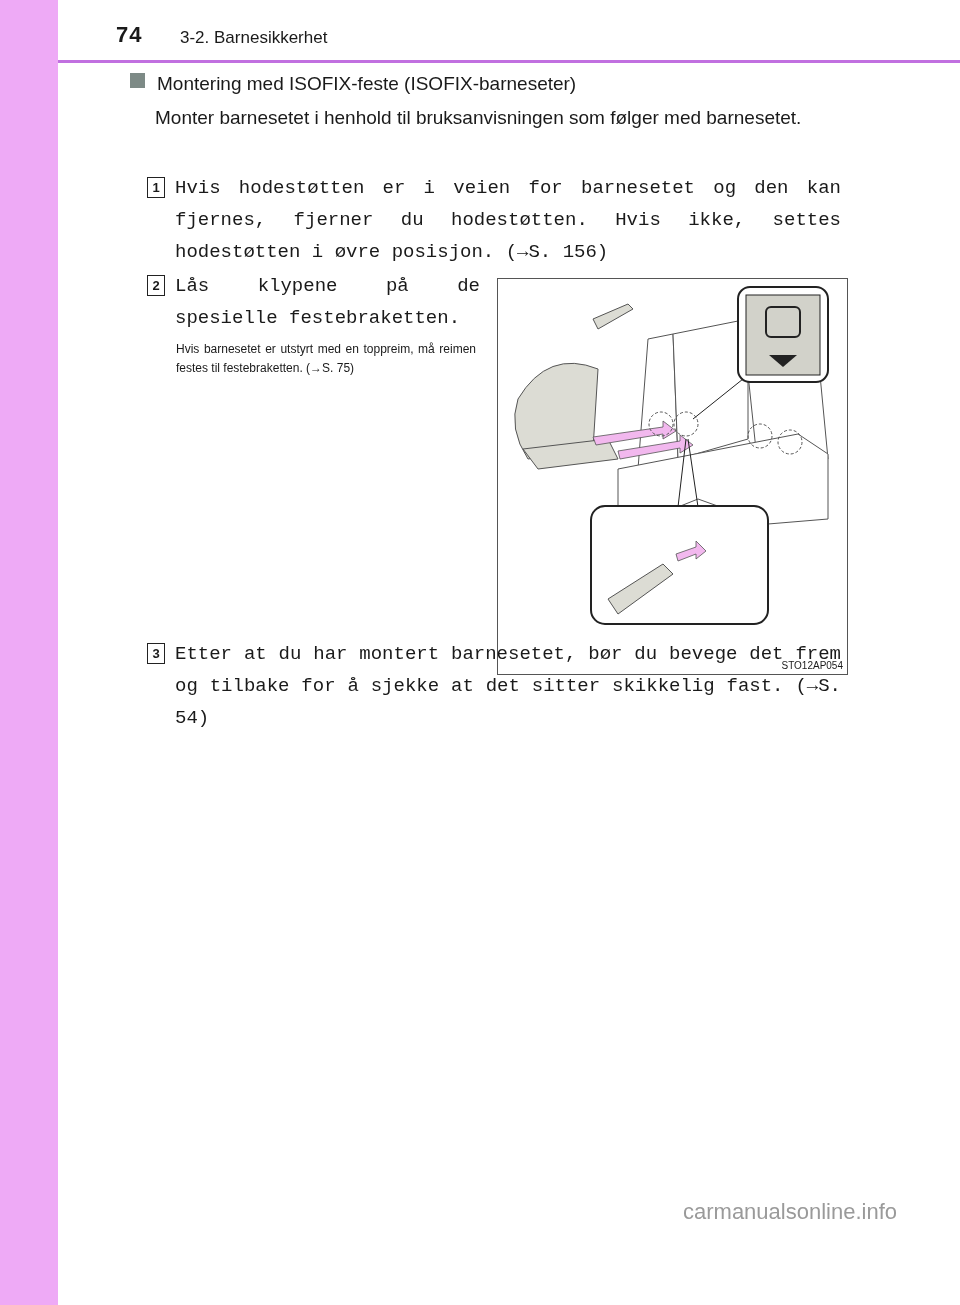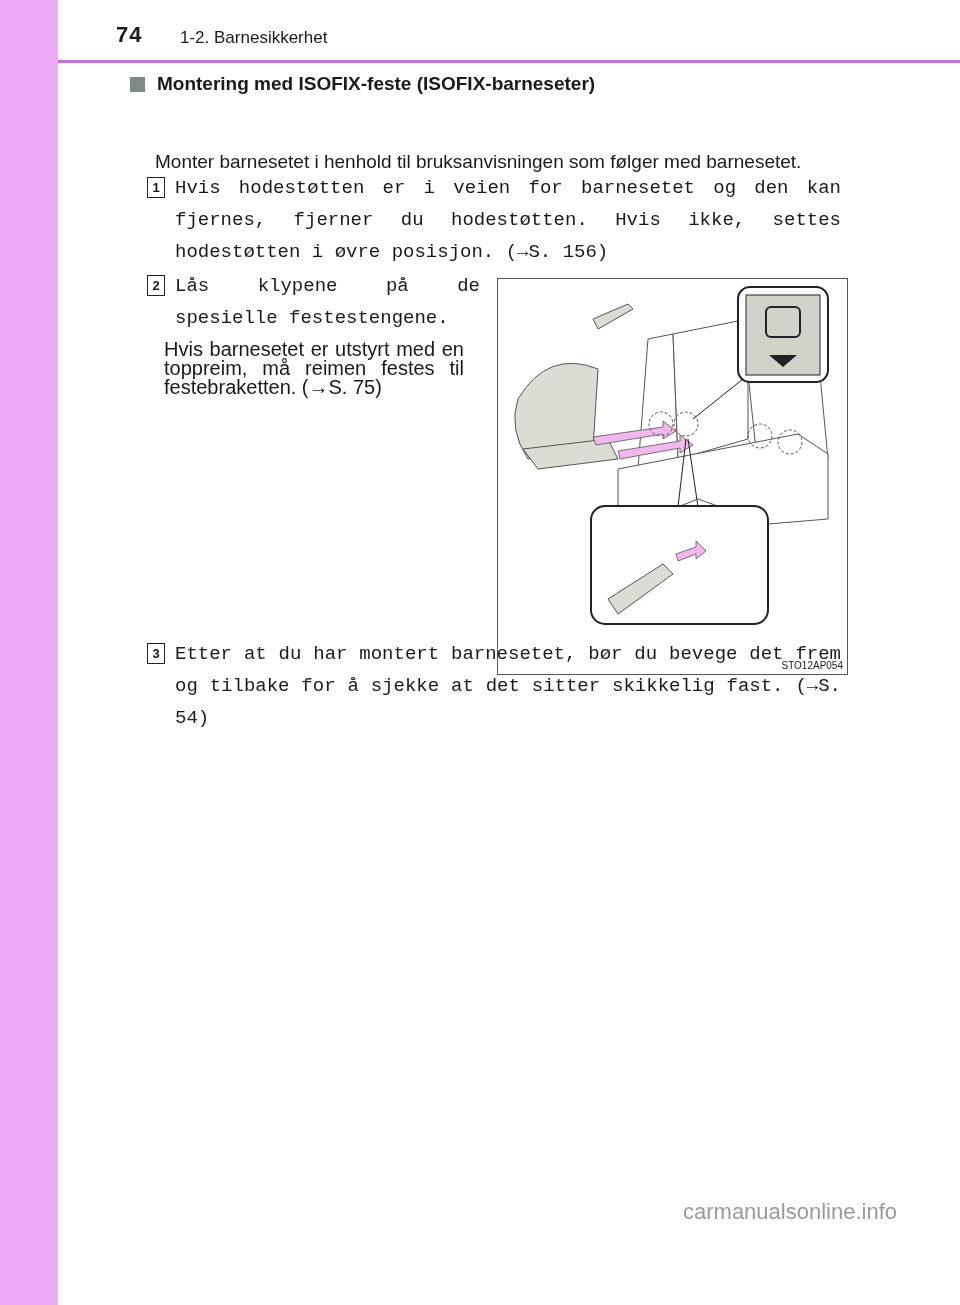--- a/index.html
+++ b/index.html
@@ -2,56 +2,56 @@
 <html><head>
 <meta charset="utf-8">
 <style>
   html, body { margin:0; padding:0; }
   body { width:960px; height:1305px; background:#ffffff; position:relative; overflow:hidden;
          font-family:"Liberation Sans", sans-serif; color:#1a1a1a; }
   .side-tab { position:absolute; left:0; top:0; width:58px; height:1305px; background:#eeaaf6; }
   .header-rule { position:absolute; left:58px; right:0; top:60px; height:3px; background:#c170e0; }
   .page-num { position:absolute; left:80px; top:22px; font-size:22px; font-weight:bold; letter-spacing:1px;margin-left:36px; }
   .section { position:absolute; left:180px; top:28px; font-size:17px; }
-  .heading { position:absolute; left:130px; top:73px; font-size:19px; font-weight:bold; display:flex; align-items:center; }
+  .heading { position:absolute; left:130px; top:73px; font-size:19px; font-weight:normal; display:flex; }
   .heading .sq { width:15px; height:15px; background:#7d8a86; margin-right:12px; display:inline-block; }
-  .p { position:absolute; font-size:19px; line-height:32px; text-align:justify;margin-top:44px; }
+  .p { position:absolute; font-size:19px; line-height:32px; text-align:justify; }
   .intro { left:155px; top:102px; width:686px; }
   .step { position:absolute; left:147px; width:694px; display:flex; }
   .num { flex:none; width:18px; height:21px; border:1.5px solid #222; font-size:13px; font-weight:bold;
          display:flex; align-items:center; justify-content:center; margin-right:10px; margin-top:5px; box-sizing:border-box; }
   .step-text { font-size:19px; line-height:32px; text-align:justify;font-family:Liberation Mono, monospace; }
-  .note { position:absolute; left:164px; top:340px; width:300px; font-size:20px; line-height:19px; text-align:justify; }
+  .note { position:absolute; left:176px; top:340px; width:300px; font-size:12px; line-height:19px; text-align:justify; }
   .figure { position:absolute; left:497px; top:278px; width:351px; height:397px; border:1.5px solid #555; box-sizing:border-box; background:#fff; }
   .fig-code { position:absolute; right:4px; bottom:3px; font-size:10px; }
   .watermark { position:absolute; left:683px; top:1199px; font-size:22px; color:#9a9a9a; }
 </style>
 </head>
 <body>
 
 <div class="side-tab"></div>
 <div class="page-num">74</div>
-<div class="section">1-2. Barnesikkerhet</div>
+<div class="section">3-2. Barnesikkerhet</div>
 <div class="header-rule"></div>
 
 <div class="heading">
   <span class="sq"></span>
   <span>Montering med ISOFIX-feste (ISOFIX-barneseter)</span>
 </div>
 
 <div class="p intro">Monter barnesetet i henhold til bruksanvisningen som følger med barnesetet.</div>
 
 <div class="step" style="top:172px;">
   <span class="num">1</span>
   <span class="step-text">Hvis hodestøtten er i veien for barnesetet og den kan fjernes, fjerner du hodestøtten. Hvis ikke, settes hodestøtten i øvre posisjon. (→S. 156)</span>
 </div>
 
 <div class="step" style="top:270px; width:333px;">
   <span class="num">2</span>
-  <span class="step-text">Lås klypene på de spesielle festestengene.</span>
+  <span class="step-text">Lås klypene på de spesielle festebraketten.</span>
 </div>
 <div class="note">Hvis barnesetet er utstyrt med en toppreim, må reimen festes til festebraketten. (→S. 75)</div>
 
 <div class="figure">
   <svg width="348" height="351" viewBox="0 0 348 351">
 
     <path d="M150 60 L175 55 L180 180 L140 190 Z" fill="#fff" stroke="#555" stroke-width="1"></path>
     <path d="M175 55 L250 40 L250 160 L180 180 Z" fill="#fff" stroke="#555" stroke-width="1"></path>
     <path d="M250 95 L320 75 L330 180 L260 190 Z" fill="#fff" stroke="#555" stroke-width="1"></path>
     <path d="M120 190 L300 155 L330 175 L330 240 L270 245 L200 220 L150 240 L120 230 Z" fill="#fff" stroke="#555" stroke-width="1"></path>

